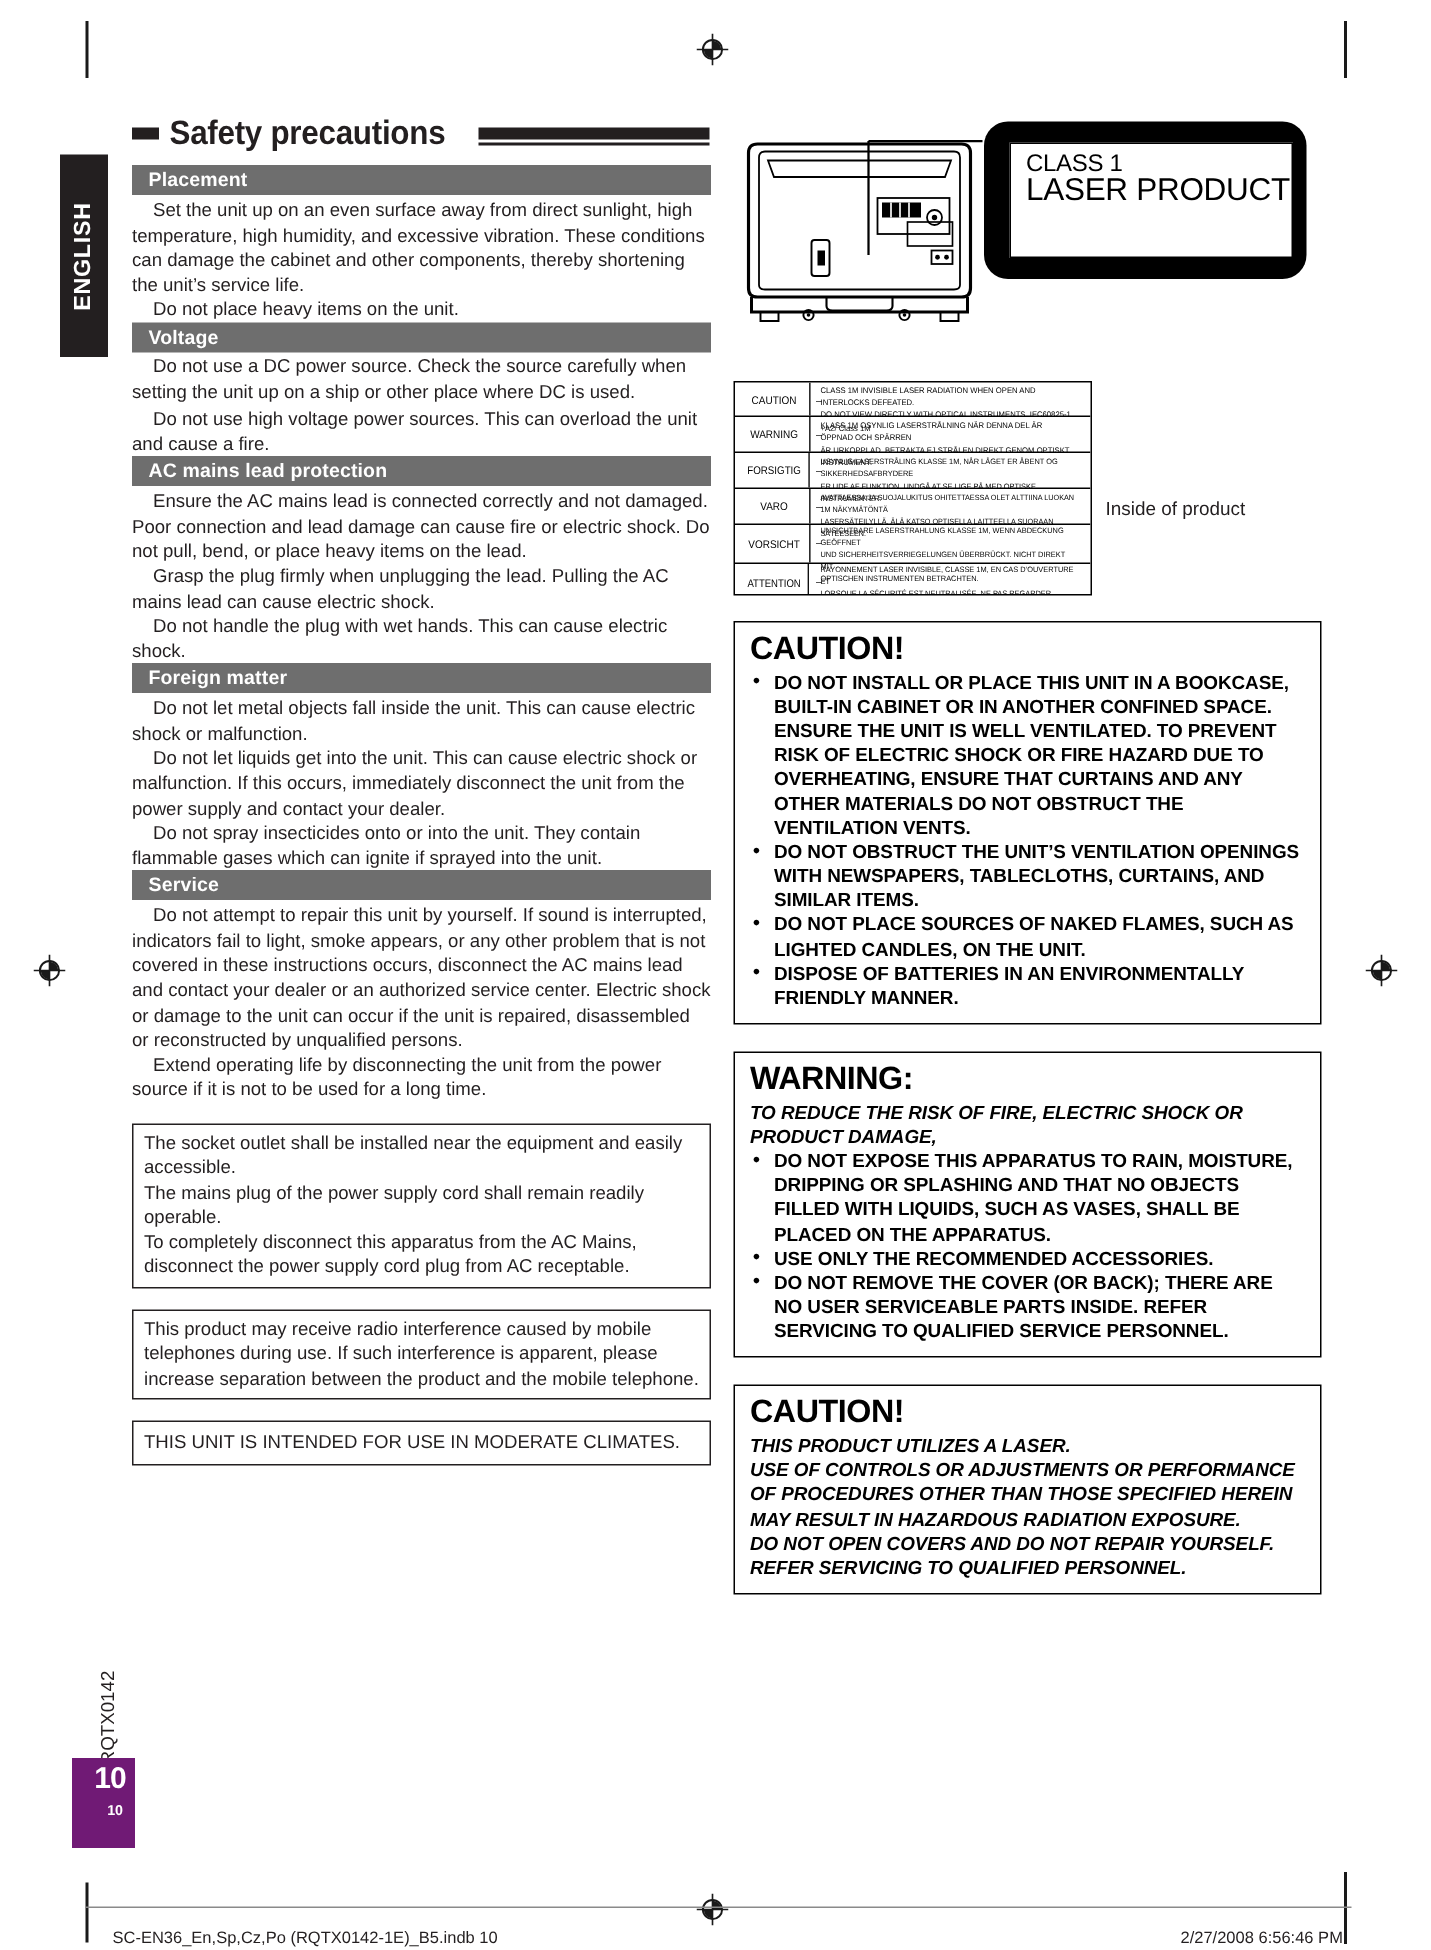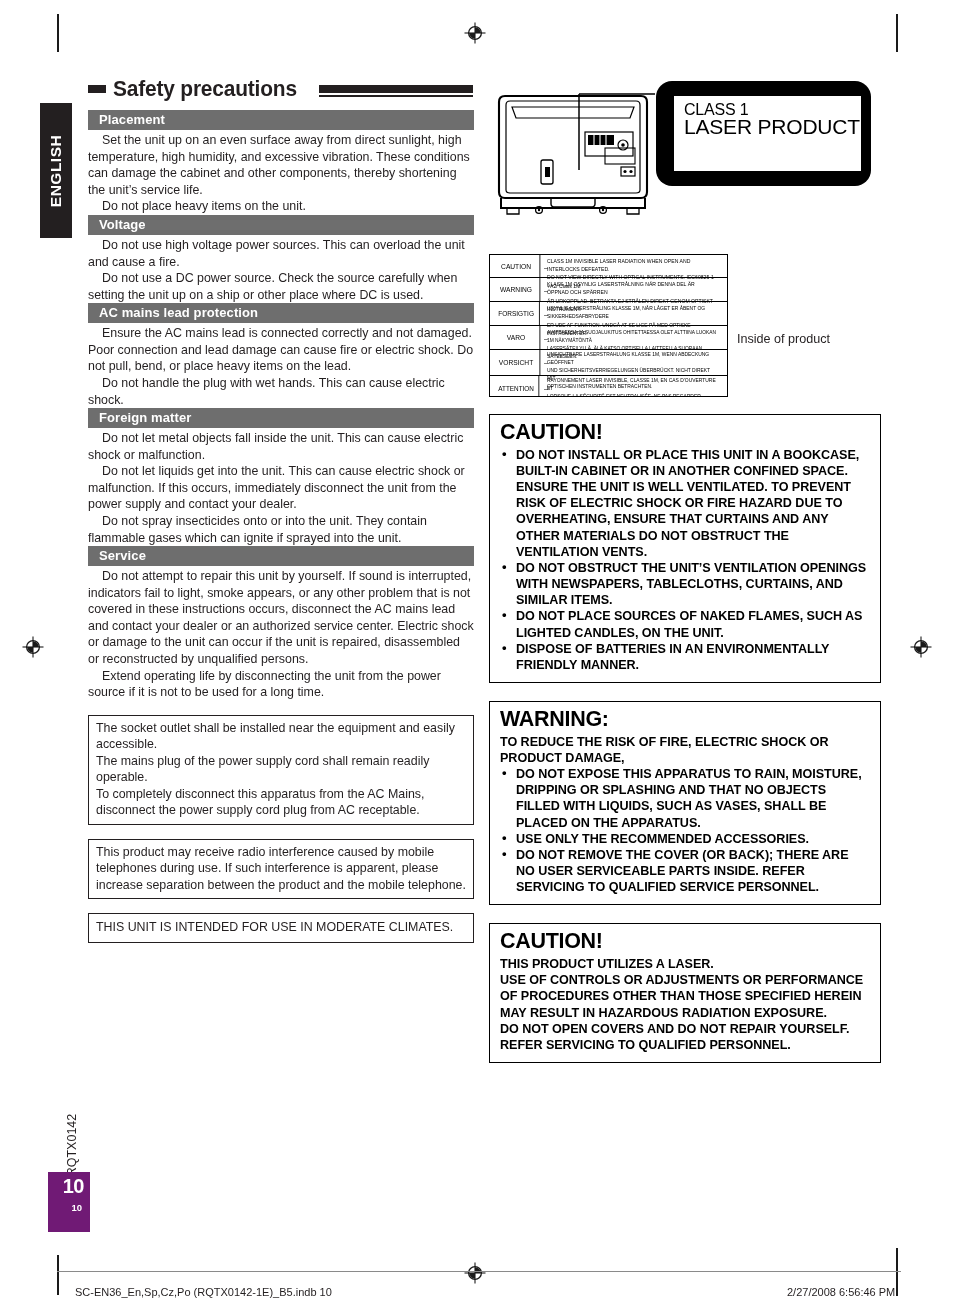--- a/index.html
+++ b/index.html
@@ -219,20 +219,21 @@
     line-height: 1.1;
     margin: 0 0 2px 0;
     letter-spacing: -0.3px;
   }
   .alert-line {
     font-size: 12.6px;
     font-weight: bold;
     line-height: 1.285;
     margin: 0;
     letter-spacing: -0.05px;
+    font-style: italic;
   }
   ul.alert-list {
     list-style: none;
     margin: 0;
     padding: 0;
   }
   ul.alert-list > li {
     position: relative;
     padding-left: 16px;
     font-size: 12.6px;
@@ -332,25 +333,26 @@
     <div class="rule-right"></div>
   </div>
 
   <div class="col-left">
 
     <div class="sub-head">Placement</div>
     <p class="body-p first">Set the unit up on an even surface away from direct sunlight, high temperature, high humidity, and excessive vibration. These conditions can damage the cabinet and other components, thereby shortening the unit’s service life.</p>
     <p class="body-p">Do not place heavy items on the unit.</p>
 
     <div class="sub-head">Voltage</div>
+    <p class="body-p">Do not use a DC power source. Check the source carefully when setting the unit up on a ship or other place where DC is used.</p>
     <p class="body-p first">Do not use high voltage power sources. This can overload the unit and cause a fire.</p>
-    <p class="body-p">Do not use a DC power source. Check the source carefully when setting the unit up on a ship or other place where DC is used.</p>
 
     <div class="sub-head">AC mains lead protection</div>
     <p class="body-p first">Ensure the AC mains lead is connected correctly and not damaged. Poor connection and lead damage can cause fire or electric shock. Do not pull, bend, or place heavy items on the lead.</p>
+    <p class="body-p">Grasp the plug firmly when unplugging the lead. Pulling the AC mains lead can cause electric shock.</p>
     <p class="body-p">Do not handle the plug with wet hands. This can cause electric shock.</p>
 
     <div class="sub-head">Foreign matter</div>
     <p class="body-p first">Do not let metal objects fall inside the unit. This can cause electric shock or malfunction.</p>
     <p class="body-p">Do not let liquids get into the unit. This can cause electric shock or malfunction. If this occurs, immediately disconnect the unit from the power supply and contact your dealer.</p>
     <p class="body-p">Do not spray insecticides onto or into the unit. They contain flammable gases which can ignite if sprayed into the unit.</p>
 
     <div class="sub-head">Service</div>
     <p class="body-p first">Do not attempt to repair this unit by yourself. If sound is interrupted, indicators fail to light, smoke appears, or any other problem that is not covered in these instructions occurs, disconnect the AC mains lead and contact your dealer or an authorized service center. Electric shock or damage to the unit can occur if the unit is repaired, disassembled or reconstructed by unqualified persons.</p>
     <p class="body-p">Extend operating life by disconnecting the unit from the power source if it is not to be used for a long time.</p>

